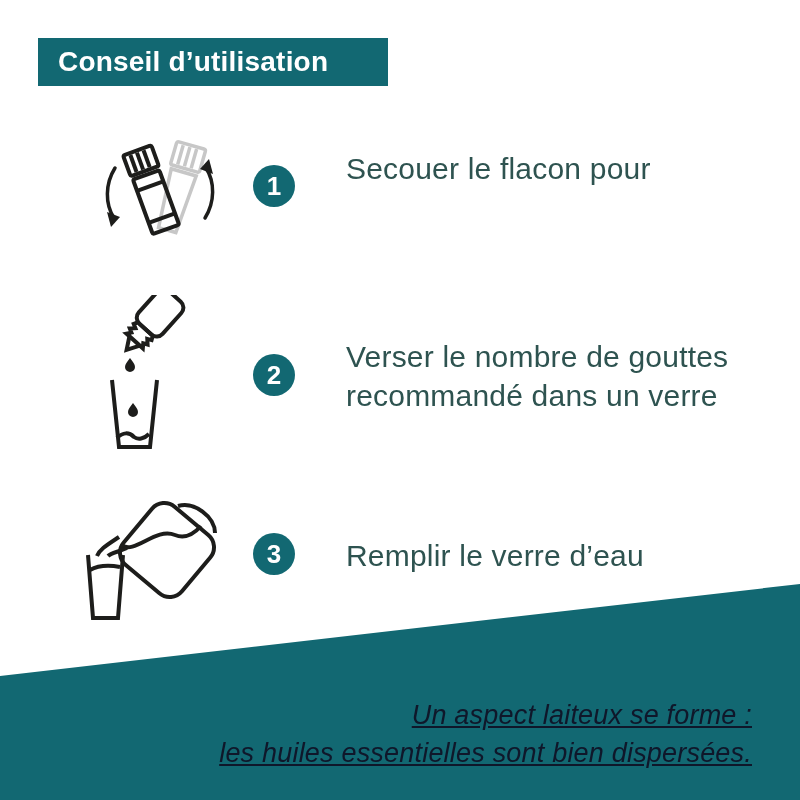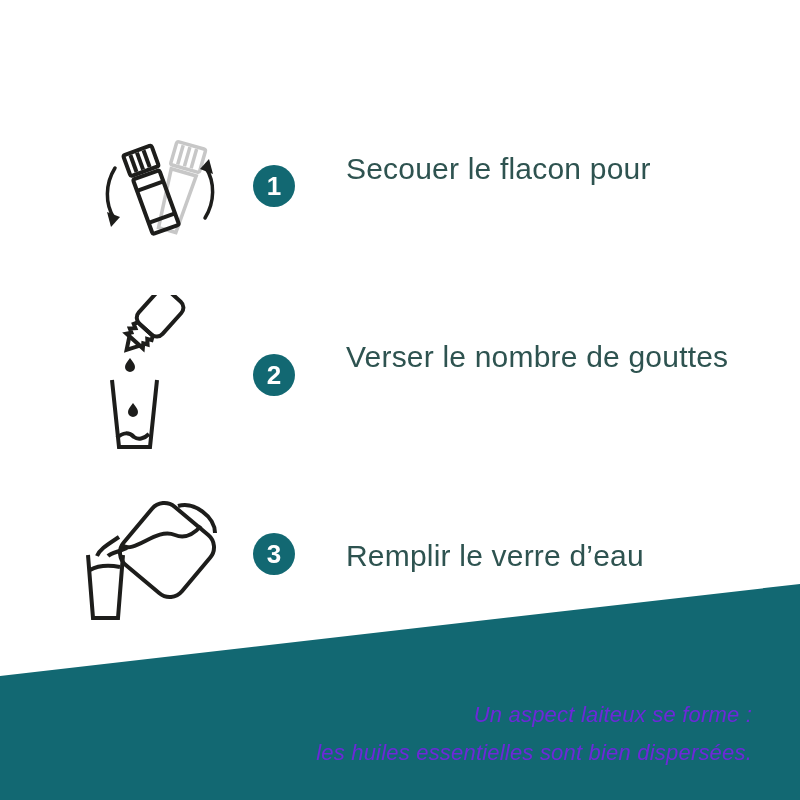--- a/index.html
+++ b/index.html
@@ -32,29 +32,30 @@
   .icon-1{left:100px;top:134px;}
   .icon-2{left:100px;top:295px;}
   .icon-3{left:75px;top:495px;}
   .footer-wedge{
     position:absolute;left:0;top:0;width:800px;height:800px;
     background:#126872;
     clip-path:polygon(0 84.5%, 100% 73%, 100% 100%, 0 100%);
   }
   .footer-text{
     position:absolute;right:48px;top:696px;text-align:right;
-    font-style:italic;font-size:22px;line-height:38px;color:#6d28d9;
-    letter-spacing:0.2px;white-space:nowrap;
+    font-style:italic;font-size:27px;line-height:38px;color:#0f172a;
+    letter-spacing:0.2px;white-space:nowrap;text-decoration:underline;
   }
 </style>
 </head>
 <body>
 
 <div class="canvas">
 
+  <div class="header-banner">Conseil d’utilisation</div>
 
   <div>
     <svg class="step-icon icon-1" width="120" height="112" viewBox="0 0 120 112">
 
       <g stroke="#c7c7c7" stroke-width="3.5" fill="none" transform="rotate(16 80 55)">
         <rect x="64" y="10" width="30" height="24" rx="2"></rect>
         <line x1="71" y1="12" x2="71" y2="32"></line>
         <line x1="78" y1="12" x2="78" y2="32"></line>
         <line x1="85" y1="12" x2="85" y2="32"></line>
         <path d="M 66,38 L 92,38 L 88,98 L 70,98 Z"></path>
@@ -101,20 +102,21 @@
       <g stroke="#1d1d1b" stroke-width="4" fill="none">
         <path d="M 12,85 L 19,152 L 50,152 L 57,85"></path>
         <path d="M 17,143 C 23,137 29,137 34,142 C 38,145 44,144 49,139"></path>
       </g>
     </svg>
     <div class="badge badge-2">
       <span>2</span>
     </div>
     <div class="step-text text-2">
       <div>Verser le nombre de gouttes</div>
+      <div>recommandé dans un verre</div>
     </div>
   </div>
 
   <div>
     <svg class="step-icon icon-3" width="160" height="135" viewBox="0 0 160 135">
       <g stroke="#1d1d1b" stroke-width="4" fill="none">
 
         <rect x="54" y="17" width="76" height="76" rx="16" transform="rotate(40 92 55)"></rect>
 
         <path d="M 103,11 A 26,19 35 0 1 140,38"></path>

